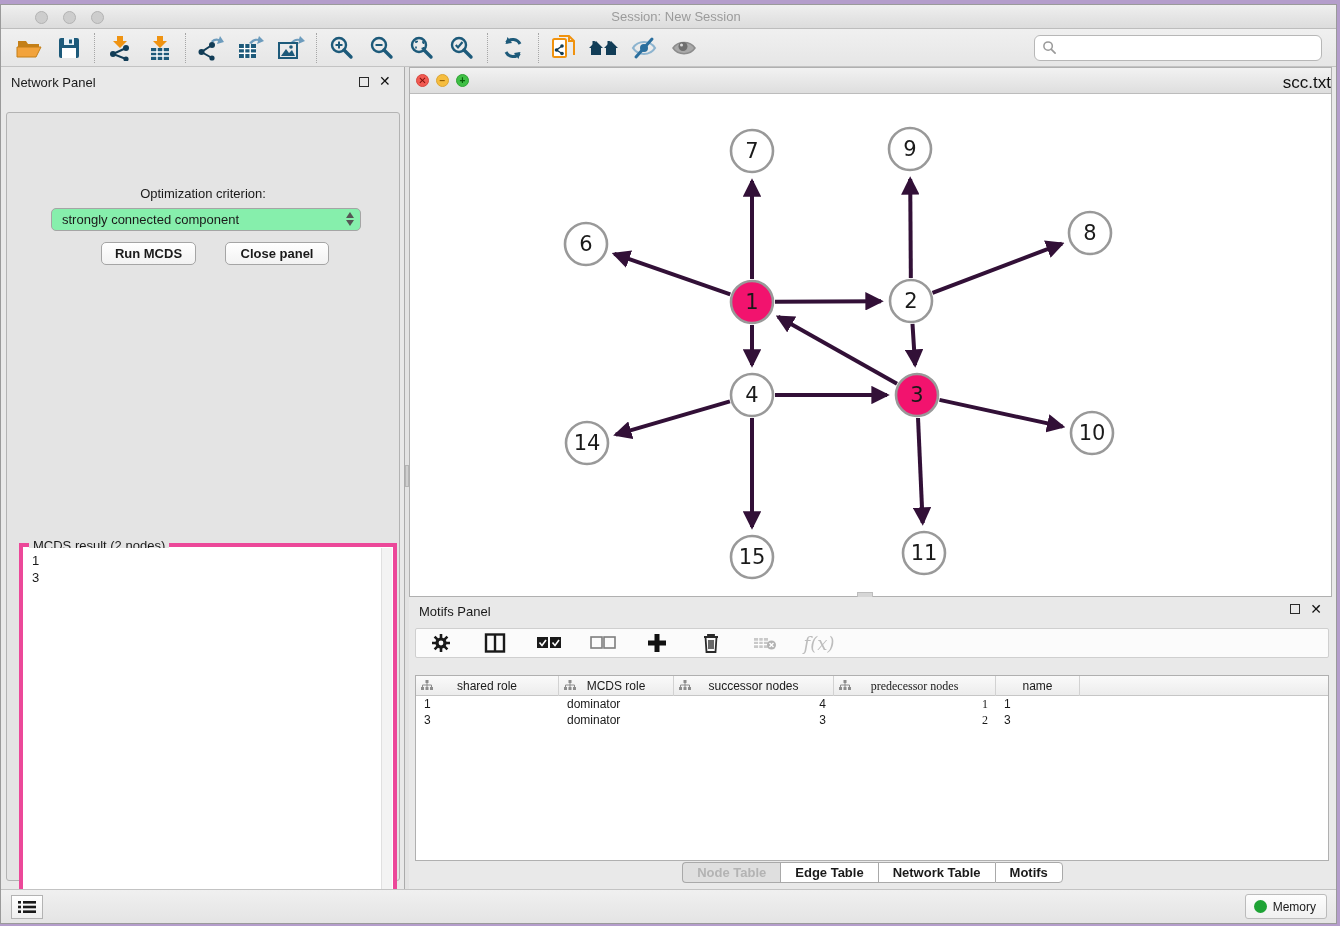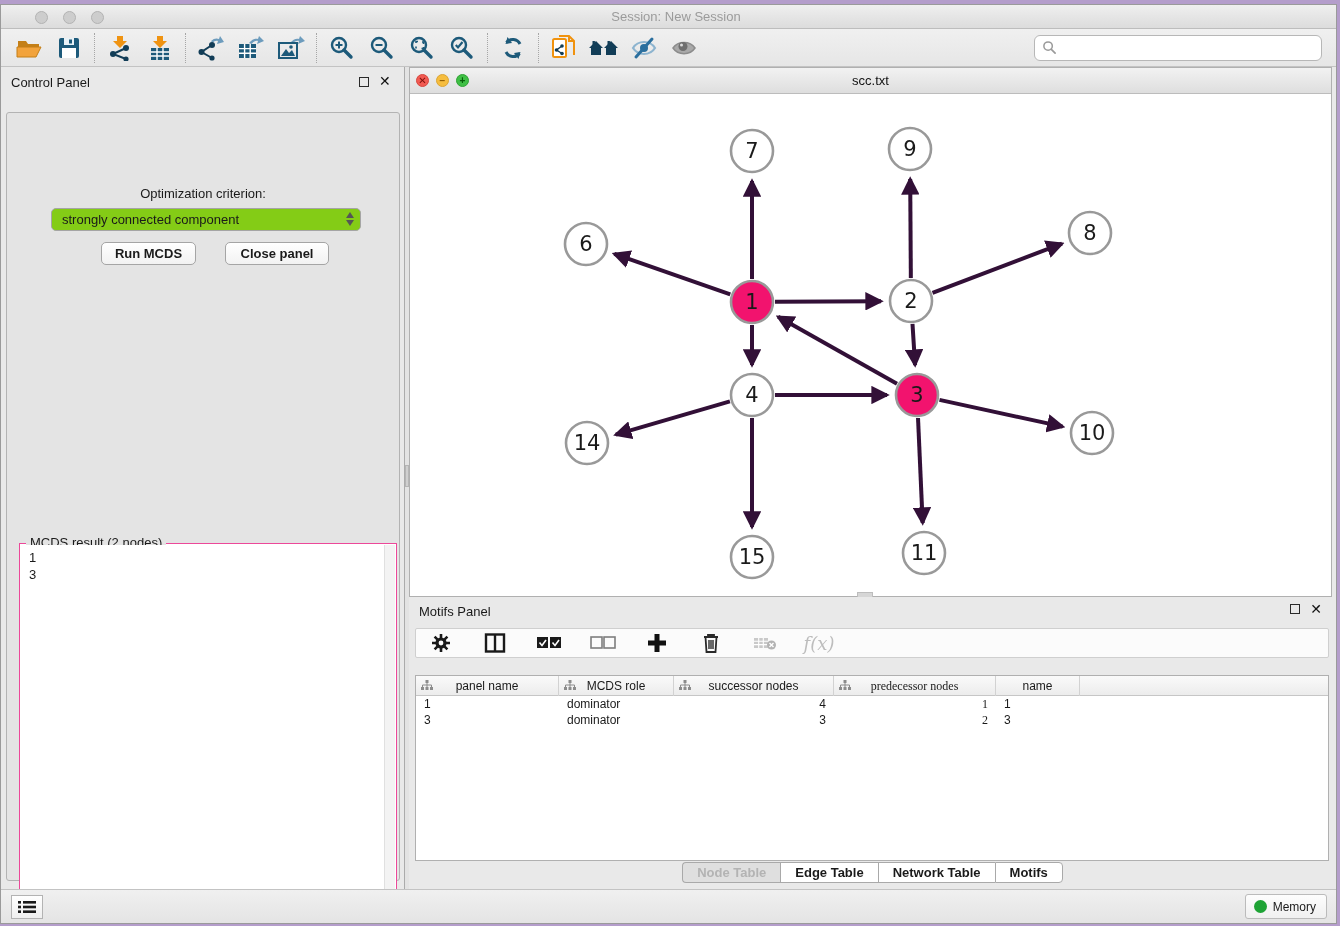--- a/index.html
+++ b/index.html
@@ -40,49 +40,49 @@
   .close-x { font-weight:bold; font-size:14px; }
   #cp-tabs { position:absolute; top:35px; left:0; right:0; display:flex; justify-content:center; z-index:3; }
   .tab { height:21px; padding:0 14px; font-size:13px; font-weight:bold; background:#fff;
     border:1px solid #a9a9a9; border-right:none; display:flex; align-items:center; }
   .tab:first-child { border-radius:4px 0 0 4px; }
   .tab:last-child { border-right:1px solid #a9a9a9; border-radius:0 4px 4px 0; }
   .tab.sel { background:#dfdfdf; color:#b3b3b3; }
   #cp-body { position:absolute; top:45px; left:5px; right:4px; bottom:8px;
     background:#e4e4e4; border:1px solid #b3b3b3; border-radius:3px; }
   #opt-label { position:absolute; top:73px; left:0; right:0; text-align:center; font-size:13px; }
-  #criterion { position:absolute; top:95px; left:44px; width:310px; height:23px; background:#84cc16;
+  #criterion { position:absolute; top:95px; left:44px; width:310px; height:23px; background:#86efac;
     border:1px solid #a5a5a5; border-radius:5px; font-size:13px; display:flex; align-items:center;
     padding-left:10px; }
   .stepper { position:absolute; right:6px; top:3px; display:flex; flex-direction:column; gap:2px; }
   .tri-up { width:0; height:0; border-left:4px solid transparent; border-right:4px solid transparent; border-bottom:6px solid #555; }
   .tri-dn { width:0; height:0; border-left:4px solid transparent; border-right:4px solid transparent; border-top:6px solid #555; }
   .cp-btn { position:absolute; top:129px; height:23px; background:linear-gradient(#ffffff,#f2f2f2);
     border:1px solid #a5a5a5; border-radius:5px; font-size:13px; font-weight:bold;
     display:flex; align-items:center; justify-content:center; }
   #run-btn { left:94px; width:95px; }
   #closep-btn { left:202px; width:104px;margin-left:16px; }
   #result-fieldset { position:absolute; left:12px; top:430px; width:378px; height:378px;
-    border:1px solid #ec4899; background:#fff; }
+    border:4px solid #ec4899; background:#fff; }
   #result-legend { position:absolute; top:-9px; left:6px; background:#e4e4e4; padding:0 4px; font-size:13px; }
   #result-area { position:absolute; inset:1px 12px 1px 1px; background:#fff; font-size:13px;
     font-family:"Liberation Sans",sans-serif; padding:4px 0 0 8px; line-height:17px; }
   #result-scroll { position:absolute; top:1px; right:1px; bottom:1px; width:11px; background:#f3f3f3; border-left:1px solid #e0e0e0; }
 
   
   #net-window { position:absolute; top:0; left:0; right:4px; height:530px; background:#fff;
     border:1px solid #b0b0b0; }
   #net-titlebar { position:absolute; top:0; left:0; right:0; height:26px;
     background:linear-gradient(#f2f2f2,#dedede); border-bottom:1px solid #bcbcbc; }
   .tl { position:absolute; top:6px; width:13px; height:13px; border-radius:50%; font-size:10px;
     line-height:12px; text-align:center; font-weight:bold; }
   #tl-close { left:6px;  background:#f25a52; border:1px solid #d6473f; color:#7e100a; }
   #tl-min   { left:26px; background:#f6bd3e; border:1px solid #dba534; color:#925d03; }
   #tl-max   { left:46px; background:#3fbf45; border:1px solid #2fa234; color:#055e08; }
-  #net-title { position:absolute; left:0; right:0; top:5px; text-align:center; font-size:13px; color:#111; }
+  #net-title { position:absolute; left:0; right:0; top:5px; text-align:right; font-size:17px; color:#111; }
   #net-canvas { position:absolute; top:26px; left:0; right:0; bottom:0; background:#fff; }
   #hsplit-grip { position:absolute; left:447px; bottom:-3px; width:16px; height:7px;
     background:#d6d6d6; border:1px solid #bdbdbd; }
 
   
   #table-panel { position:absolute; left:0; right:0; top:530px; bottom:0; background:#e9e9e9; }
   #tp-title { position:absolute; top:7px; left:10px; font-size:13px; }
   #tp-toolbar { position:absolute; top:31px; left:6px; right:7px; height:30px; background:#fbfbfb;
     border:1px solid #cfcfcf; border-radius:2px; display:flex; align-items:center; padding-left:12px; gap:28px; }
   .tp-ico { display:flex; align-items:center; justify-content:center; width:26px; height:28px; }
@@ -258,21 +258,21 @@
         <circle cx="6.5" cy="6.5" r="4.5" fill="none" stroke="#9a9a9a" stroke-width="1.6"></circle>
         <path d="M10 10 L14 14" stroke="#9a9a9a" stroke-width="1.8" stroke-linecap="round"></path>
       </svg>
       <input id="search-input" placeholder="" style="">
     </div>
   </div>
 
   <div id="content">
 
     <div id="left-col">
-      <div id="cp-header">Control Panel</div>
+      <div id="cp-header">Network Panel</div>
       <div class="panel-ctl" style="left:358px;"><span class="float-box"></span></div>
       <div class="panel-ctl close-x" style="left:378px; top:6px;">✕</div>
       <div id="cp-body">
         <div id="opt-label">Optimization criterion:</div>
         <div id="criterion">
           <span>strongly connected component</span>
           <span class="stepper">
               <span class="tri-up"></span>
               <span class="tri-dn"></span>
             </span>
@@ -438,21 +438,21 @@
         <div id="tp-table">
           <div id="tp-thead">
             <div class="th c0">
               <svg class="tree" width="12" height="12" viewBox="0 0 12 12">
                   <rect x="4.5" y="0" width="3" height="3" fill="#8c8c8c"></rect>
                   <rect x="0" y="7" width="3" height="3" fill="#8c8c8c"></rect>
                   <rect x="4.5" y="7" width="3" height="3" fill="#8c8c8c"></rect>
                   <rect x="9" y="7" width="3" height="3" fill="#8c8c8c"></rect>
                   <path d="M6 3 v2 M1.5 7 v-2 h9 v2 M6 5 v2" stroke="#8c8c8c" stroke-width="1" fill="none"></path>
                 </svg>
-              <span>panel name</span>
+              <span>shared role</span>
               </div>
             <div class="th c1">
               <svg class="tree" width="12" height="12" viewBox="0 0 12 12">
                   <rect x="4.5" y="0" width="3" height="3" fill="#8c8c8c"></rect>
                   <rect x="0" y="7" width="3" height="3" fill="#8c8c8c"></rect>
                   <rect x="4.5" y="7" width="3" height="3" fill="#8c8c8c"></rect>
                   <rect x="9" y="7" width="3" height="3" fill="#8c8c8c"></rect>
                   <path d="M6 3 v2 M1.5 7 v-2 h9 v2 M6 5 v2" stroke="#8c8c8c" stroke-width="1" fill="none"></path>
                 </svg>
               <span>MCDS role</span>

